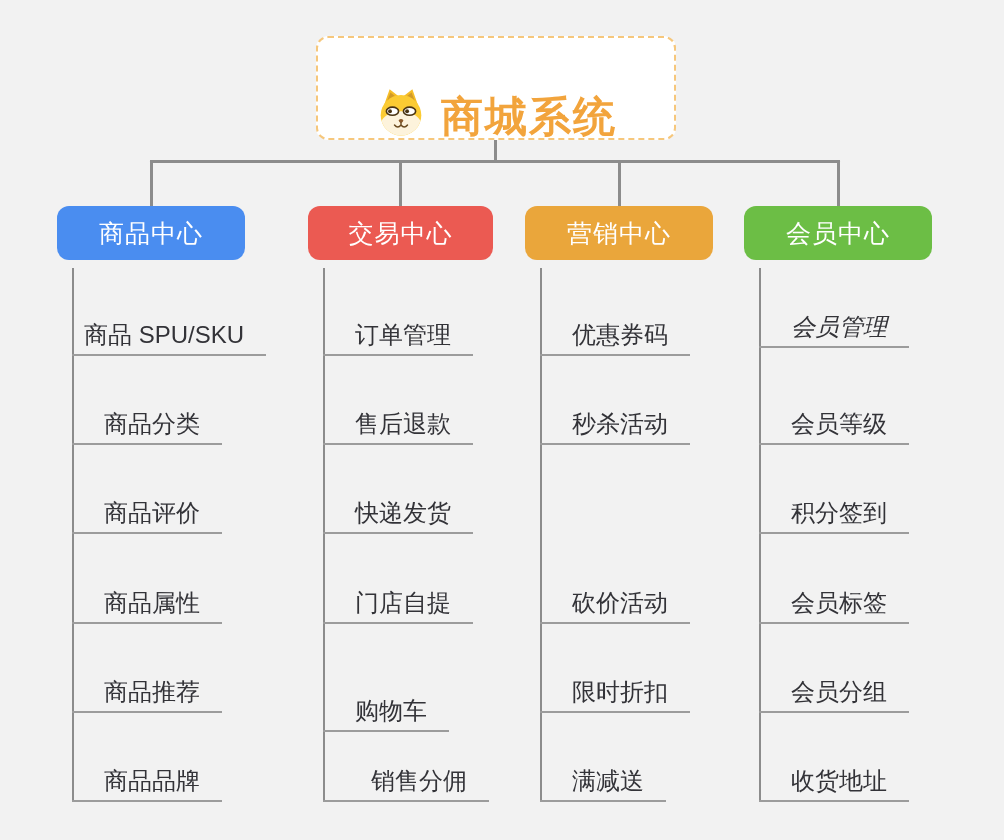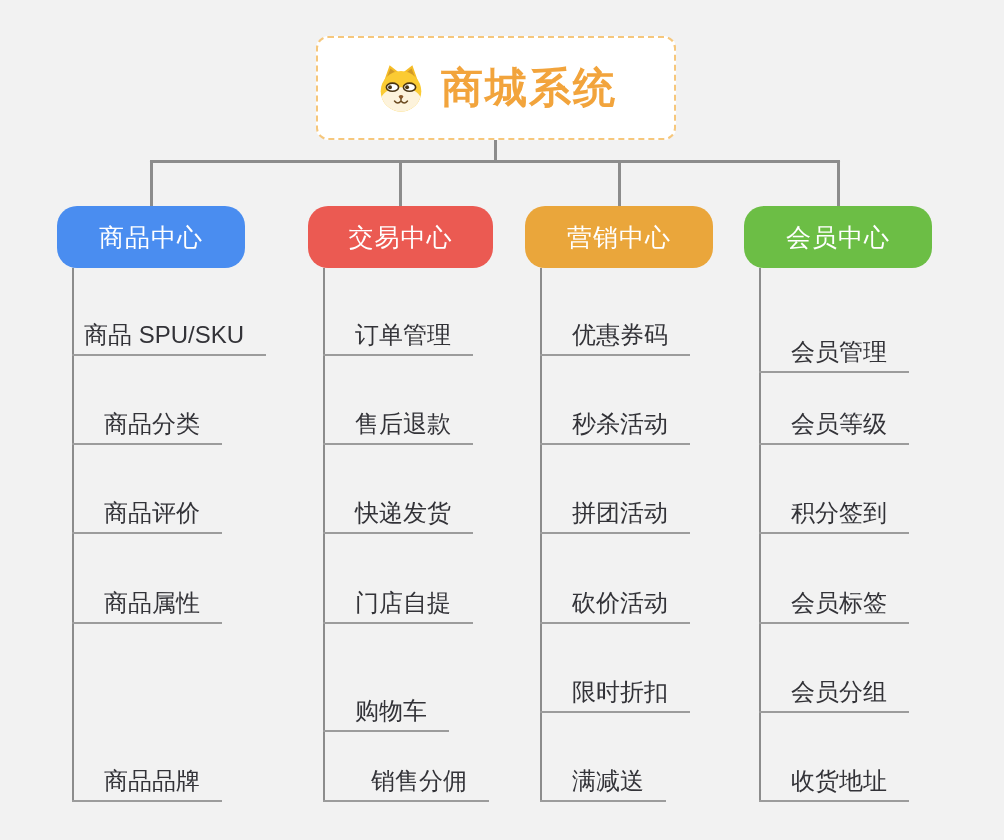--- a/index.html
+++ b/index.html
@@ -18,21 +18,21 @@
   
   .root-node {
     position: absolute;
     left: 316px; top: 36px;
     width: 360px; height: 104px;
     background: #ffffff;
     border: 2px dashed #f6c77c;
     border-radius: 12px;
     box-sizing: border-box;
     display: flex;
-    align-items: center;
+    align-items: flex-end;
     justify-content: center;
     gap: 14px;
   }
   .dog-icon { width: 52px; height: 52px; display: inline-block; }
   .dog-icon svg { width: 100%; height: 100%; display: block; }
   .root-title {
     font-size: 42px;
     font-weight: 600;
     letter-spacing: 2px;
     line-height: 1;
@@ -57,22 +57,22 @@
   .branch { position: absolute; top: 206px; height: 610px; }
   .drop {
     position: absolute;
     top: -46px;
     width: 3px; height: 46px;
     background: #8c8c8c;
   }
   .bbox {
     position: absolute;
     left: 0; top: 0;
-    width: 100%; height: 62px;
-    border-radius: 20px;
+    width: 100%; height: 54px;
+    border-radius: 12px;
     display: flex;
     align-items: center;
     justify-content: center;
   }
   .blabel {
     color: #ffffff;
     font-size: 25px;
     font-weight: 500;
     letter-spacing: 1px;
     white-space: nowrap;
@@ -129,20 +129,21 @@
   <div class="branch" style="left: 57px; width: 188px;">
     <div class="drop" style="left: 92.5px;"></div>
     <div class="bbox" style="background: rgb(74, 141, 240);">
       <span class="blabel">商品中心</span>
     </div>
     <div class="vline"></div>
   <div class="leaf" style="top: 114px; padding-left: 12px;">商品 SPU/SKU</div>
         <div class="leaf" style="top: 203px;">商品分类</div>
         <div class="leaf" style="top: 292px;">商品评价</div>
         <div class="leaf" style="top: 382px;">商品属性</div>
+        <div class="leaf" style="top: 471px;">商品推荐</div>
         <div class="leaf" style="top: 560px;">商品品牌</div>
       </div>
 
   <div class="branch" style="left: 308px; width: 185px;">
     <div class="drop" style="left: 91px;"></div>
     <div class="bbox" style="background: rgb(235, 90, 82);">
       <span class="blabel">交易中心</span>
     </div>
     <div class="vline"></div>
   <div class="leaf" style="top: 114px;">订单管理</div>
@@ -154,33 +155,32 @@
       </div>
 
   <div class="branch" style="left: 525px; width: 188px;">
     <div class="drop" style="left: 92.5px;"></div>
     <div class="bbox" style="background: rgb(234, 166, 59);">
       <span class="blabel">营销中心</span>
     </div>
     <div class="vline"></div>
   <div class="leaf" style="top: 114px;">优惠券码</div>
         <div class="leaf" style="top: 203px;">秒杀活动</div>
-        <div class="leaf" style="top: 292px;">拼团活动</div>
         <div class="leaf" style="top: 382px;">砍价活动</div>
         <div class="leaf" style="top: 471px;">限时折扣</div>
         <div class="leaf" style="top: 560px;">满减送</div>
       </div>
 
   <div class="branch" style="left: 744px; width: 188px;">
     <div class="drop" style="left: 92.5px;"></div>
     <div class="bbox" style="background: rgb(108, 190, 69);">
       <span class="blabel">会员中心</span>
     </div>
     <div class="vline"></div>
-  <div class="leaf" style="top: 131px;">会员管理</div>
+  <div class="leaf" style="top: 106px; font-style: italic;">会员管理</div>
         <div class="leaf" style="top: 203px;">会员等级</div>
         <div class="leaf" style="top: 292px;">积分签到</div>
         <div class="leaf" style="top: 382px;">会员标签</div>
         <div class="leaf" style="top: 560px;">收货地址</div>
         <div class="leaf" style="top: 471px;">会员分组</div>
       </div>
 </div>
 </div>
 
 </body></html>

